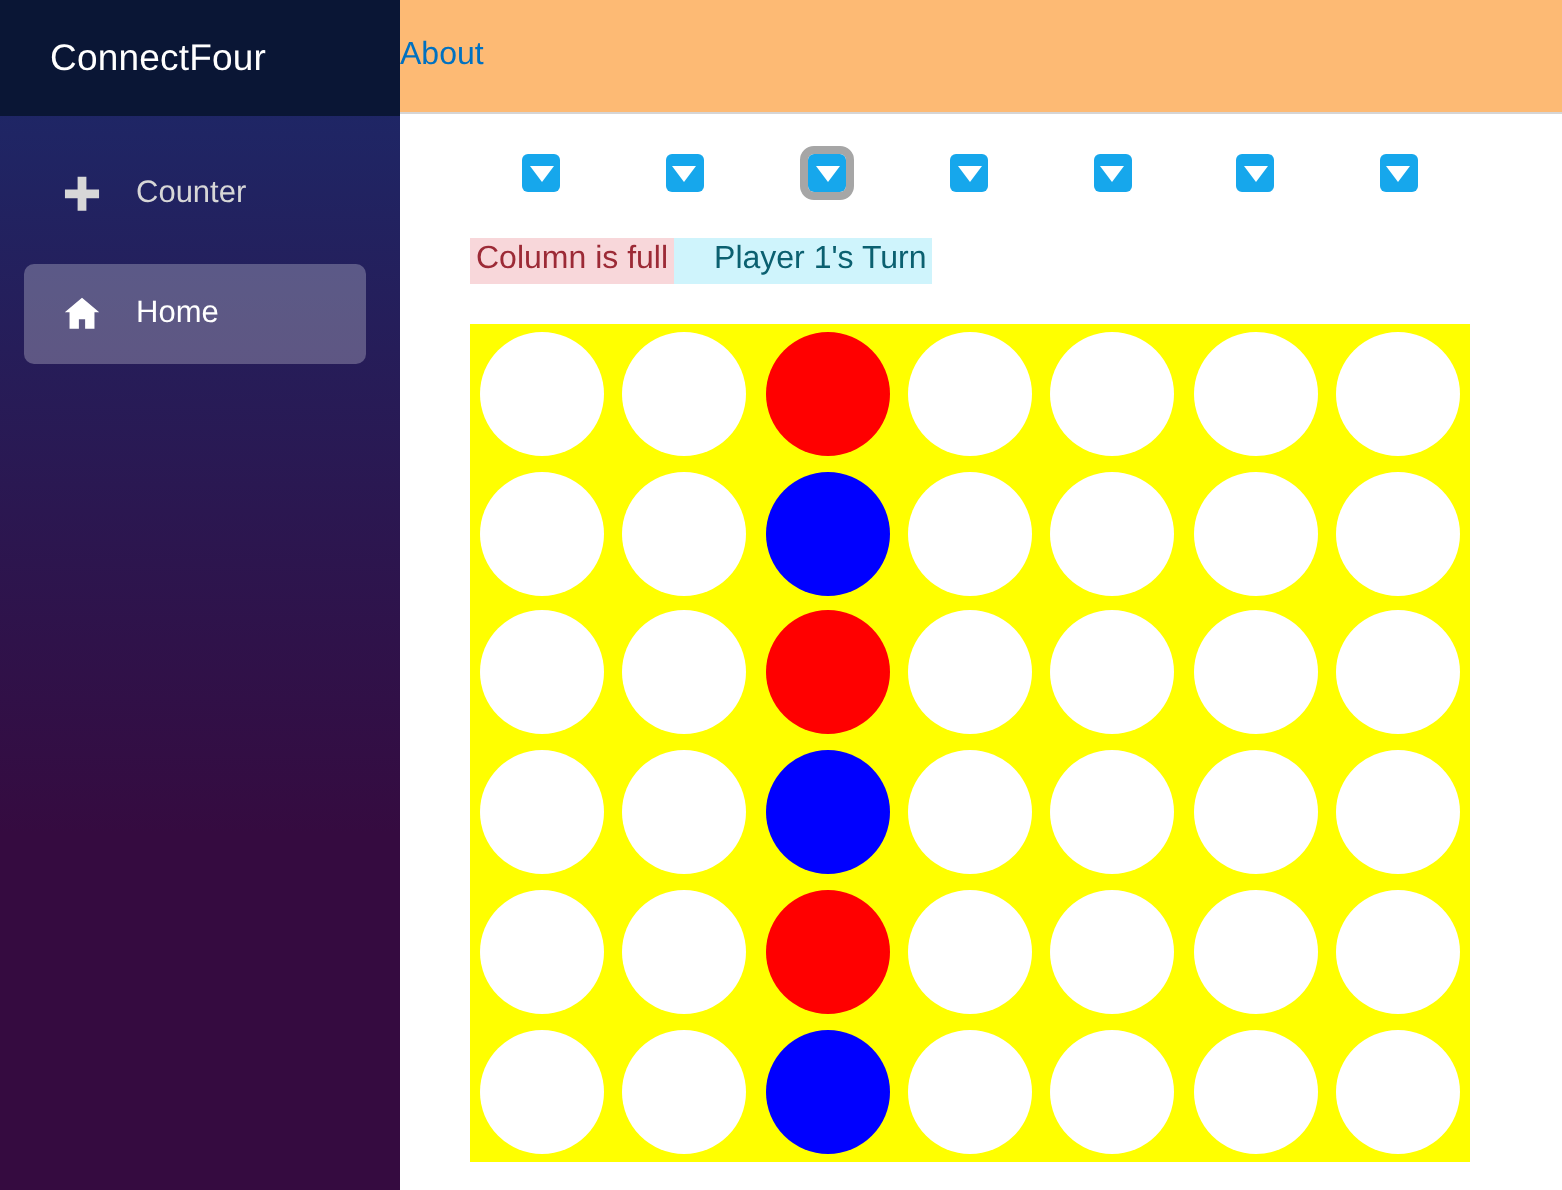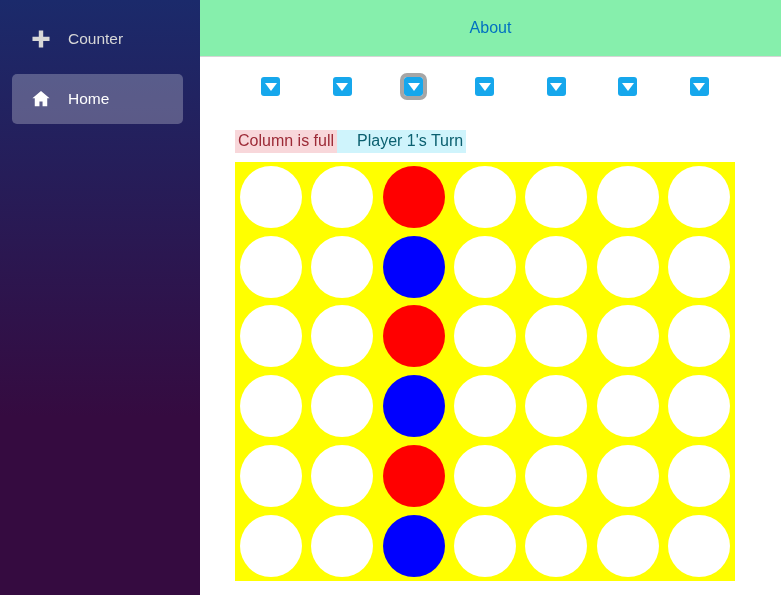--- a/index.html
+++ b/index.html
@@ -91,25 +91,25 @@
     height: 595px;
     display: flex;
     flex-direction: column;
     background: #ffffff;
     overflow: hidden;
   }
 
   .top-row {
     height: 57px;
     min-height: 57px;
-    background: #86efac;
+    background: #fdba74;
     border-bottom: 1px solid #d6d5d5;
     display: flex;
     align-items: center;
-    justify-content: center;
+    justify-content: flex-start;
   }
   .about-link {
     color: #0071c1;
     font-size: 16px;
     text-decoration: none;
     cursor: pointer;
   }
 
   .content {
     flex: 1 1 auto;
@@ -155,21 +155,21 @@
     height: 0;
     border-left: 6px solid transparent;
     border-right: 6px solid transparent;
     border-top: 8px solid #ffffff;
   }
 
   
   .status-row {
     position: absolute;
     left: 35px;
-    top: 73px;
+    top: 62px;
     display: flex;
     flex-direction: row;
     align-items: flex-start;
   }
   .alert {
     font-size: 16px;
     line-height: 20px;
     padding: 1px 3px 2px 3px;
     white-space: nowrap;
   }
@@ -215,20 +215,23 @@
   .disc.red  { background: #ff0000; }
   .disc.blue { background: #0000ff; }
   .disc.empty { background: #ffffff; }
 </style>
 </head>
 <body>
 
 <div id="app">
 
   <div class="sidebar">
+    <div class="navbar-brand-bar">
+      <span class="navbar-brand">ConnectFour</span>
+    </div>
 
     <nav class="nav-list">
 
       <a class="nav-item" href="#">
         <span class="nav-icon">
           <svg width="22" height="22" viewBox="0 0 24 24" aria-hidden="true">
             <path fill="#d7d7d7" d="M9.6 2.6h4.8v6.9h6.9v4.8h-6.9v6.9H9.6v-6.9H2.7V9.5h6.9z"></path>
           </svg>
         </span>
         <span class="nav-label">Counter</span>

